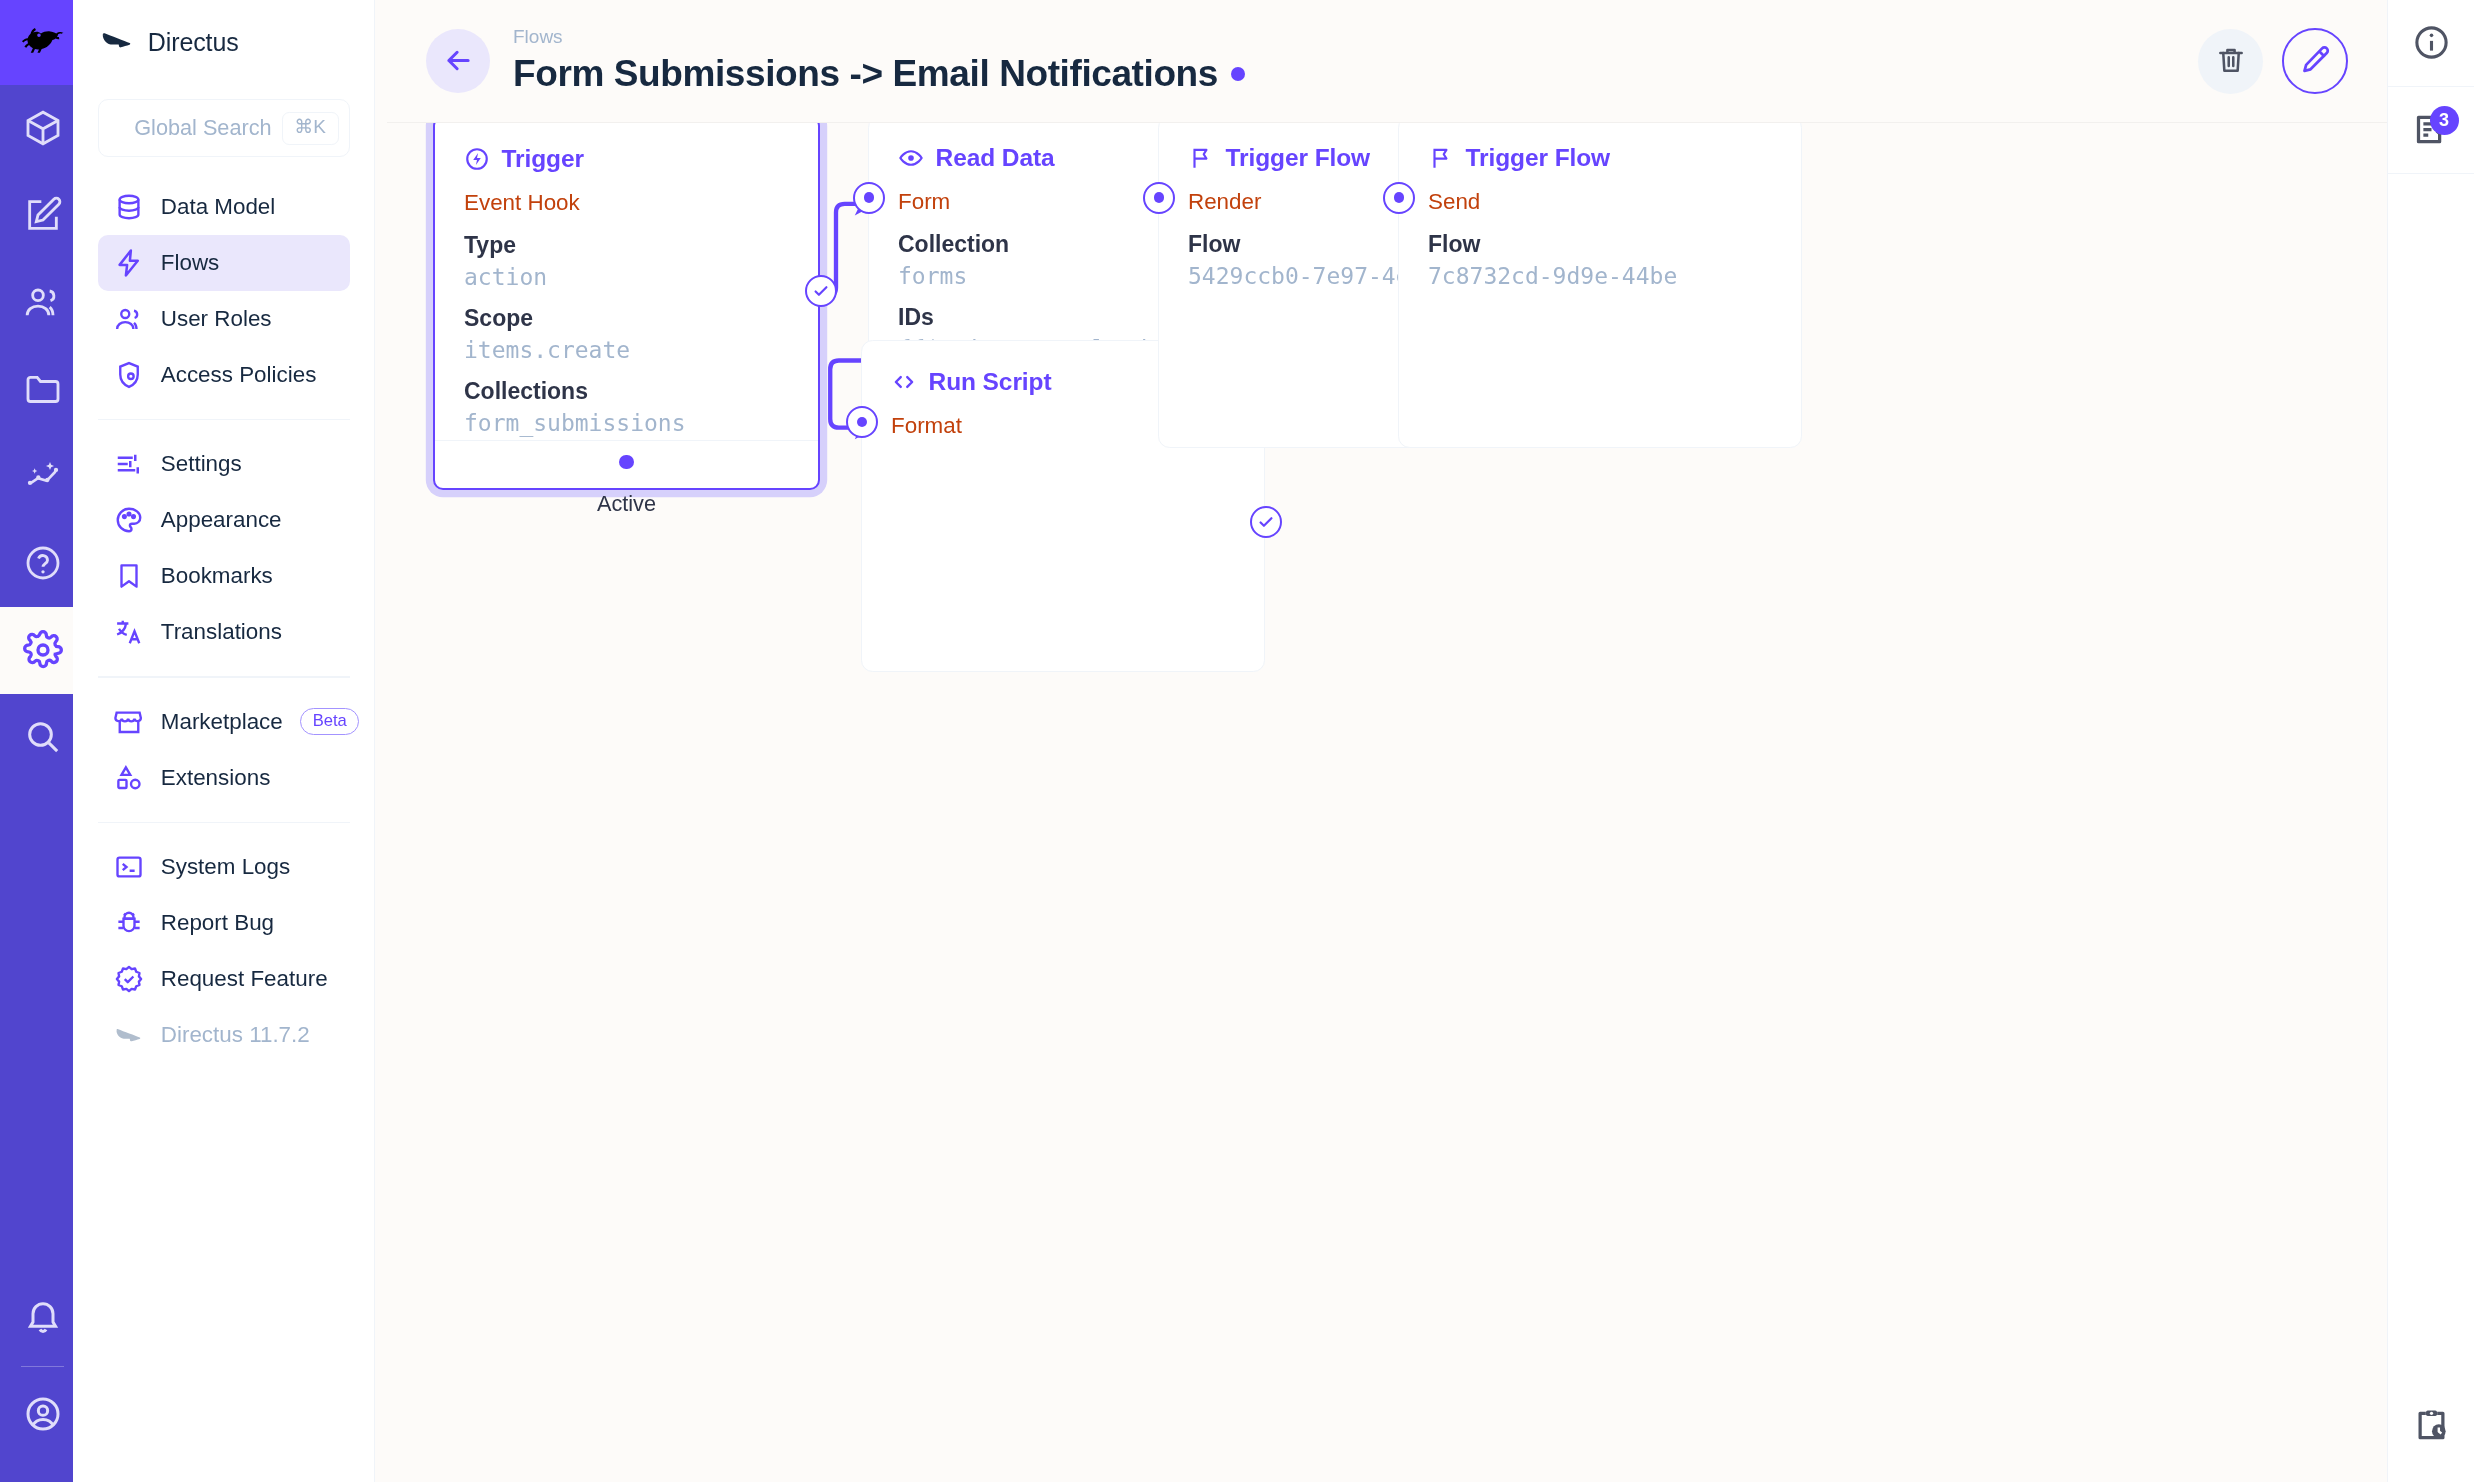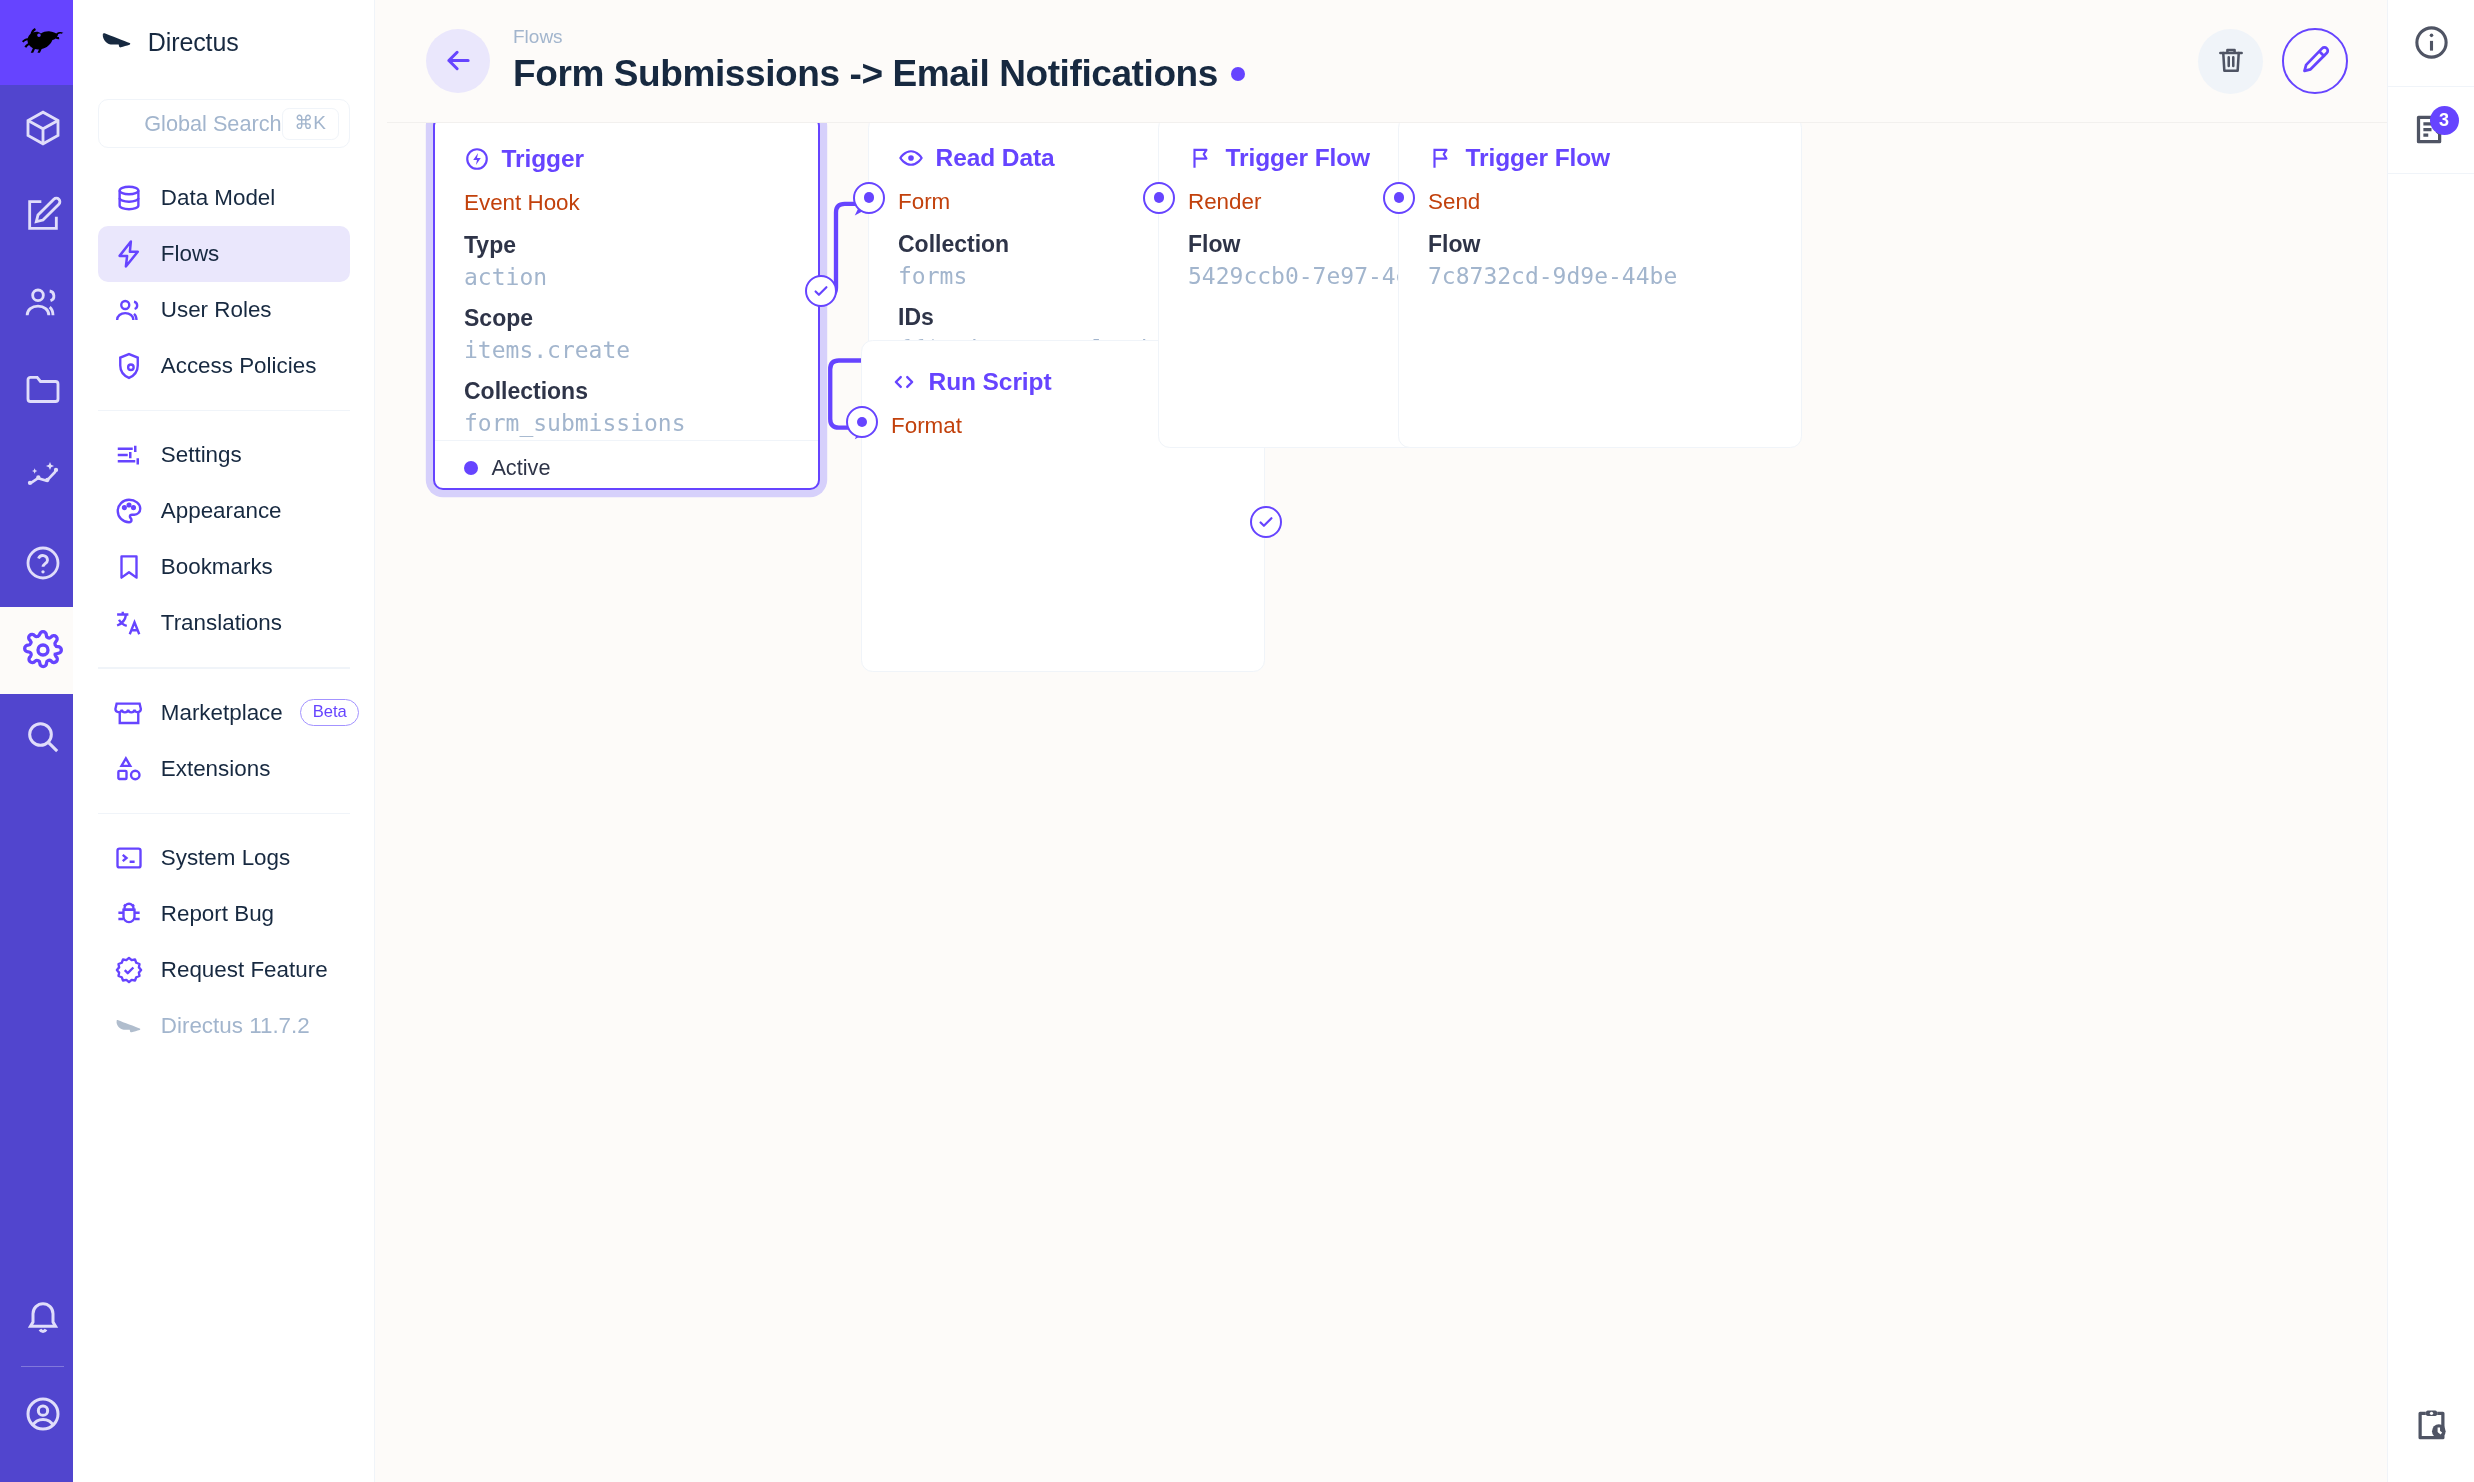--- a/index.html
+++ b/index.html
@@ -49,23 +49,23 @@
   #nav-header {
     height: 85px; display: flex; align-items: center;
     padding-left: 27.4px; gap: 14.4px;
   }
   #nav-header .brand-mark { width: 33px; height: 33px; color: #172940; }
   #nav-header .brand-name {
     font-size: 25px; color: #172940; font-weight: 400; letter-spacing: -0.1px;
   }
   #global-search {
     margin: 14.4px 24.5px 0 24.5px;
-    height: 49px; border: 1.4px solid #f0f4f9; border-radius: 10px;
+    height: 58px; border: 1.4px solid #f0f4f9; border-radius: 10px;
     display: flex; align-items: center; justify-content: flex-end;
-    padding-right: 10px; 
+    padding-right: 10px; gap: 10px;
   }
   #global-search .gs-placeholder {
     font-size: 21.7px; color: #a2b5cd;
   }
   #global-search .gs-kbd {
     border: 1.4px solid #f0f4f9; border-radius: 7.2px;
     padding: 2.2px 11.6px 4.3px 11.6px; font-size: 19px; color: #a2b5cd;
     line-height: 1.25;
   }
   #nav-list { margin-top: 21.7px; }
@@ -151,21 +151,21 @@
   .node-subject { font-size: 22.4px; color: #c2410c; line-height: 1.5; }
   .field-label { font-size: 23px; font-weight: 700; color: #2e3448; margin-top: 10px; line-height: 1.35; }
   .field-value {
     font-family: "DejaVu Sans Mono", monospace;
     font-size: 23px; color: #a2b5cd; line-height: 1.4;
     white-space: nowrap; overflow: hidden; text-overflow: ellipsis;
   }
   .node-footer {
     margin-top: auto; border-top: 1.4px solid #f0f4f9;
     padding: 14.4px 29px 19px 29px;
-    display: flex; align-items: center; gap: 13px;
+    display: flex; align-items: center; gap: 22px; flex-direction: column;
   }
   .node-footer .status-dot { width: 14.4px; height: 14.4px; border-radius: 50%; background: #6644ff; }
   .node-footer .status-label { font-size: 21.7px; color: #2e3448; }
 
   
   .port {
     position: absolute; width: 32px; height: 32px; border-radius: 50%;
     border: 2.9px solid #6644ff; background: #fff;
     display: flex; align-items: center; justify-content: center;
   }

